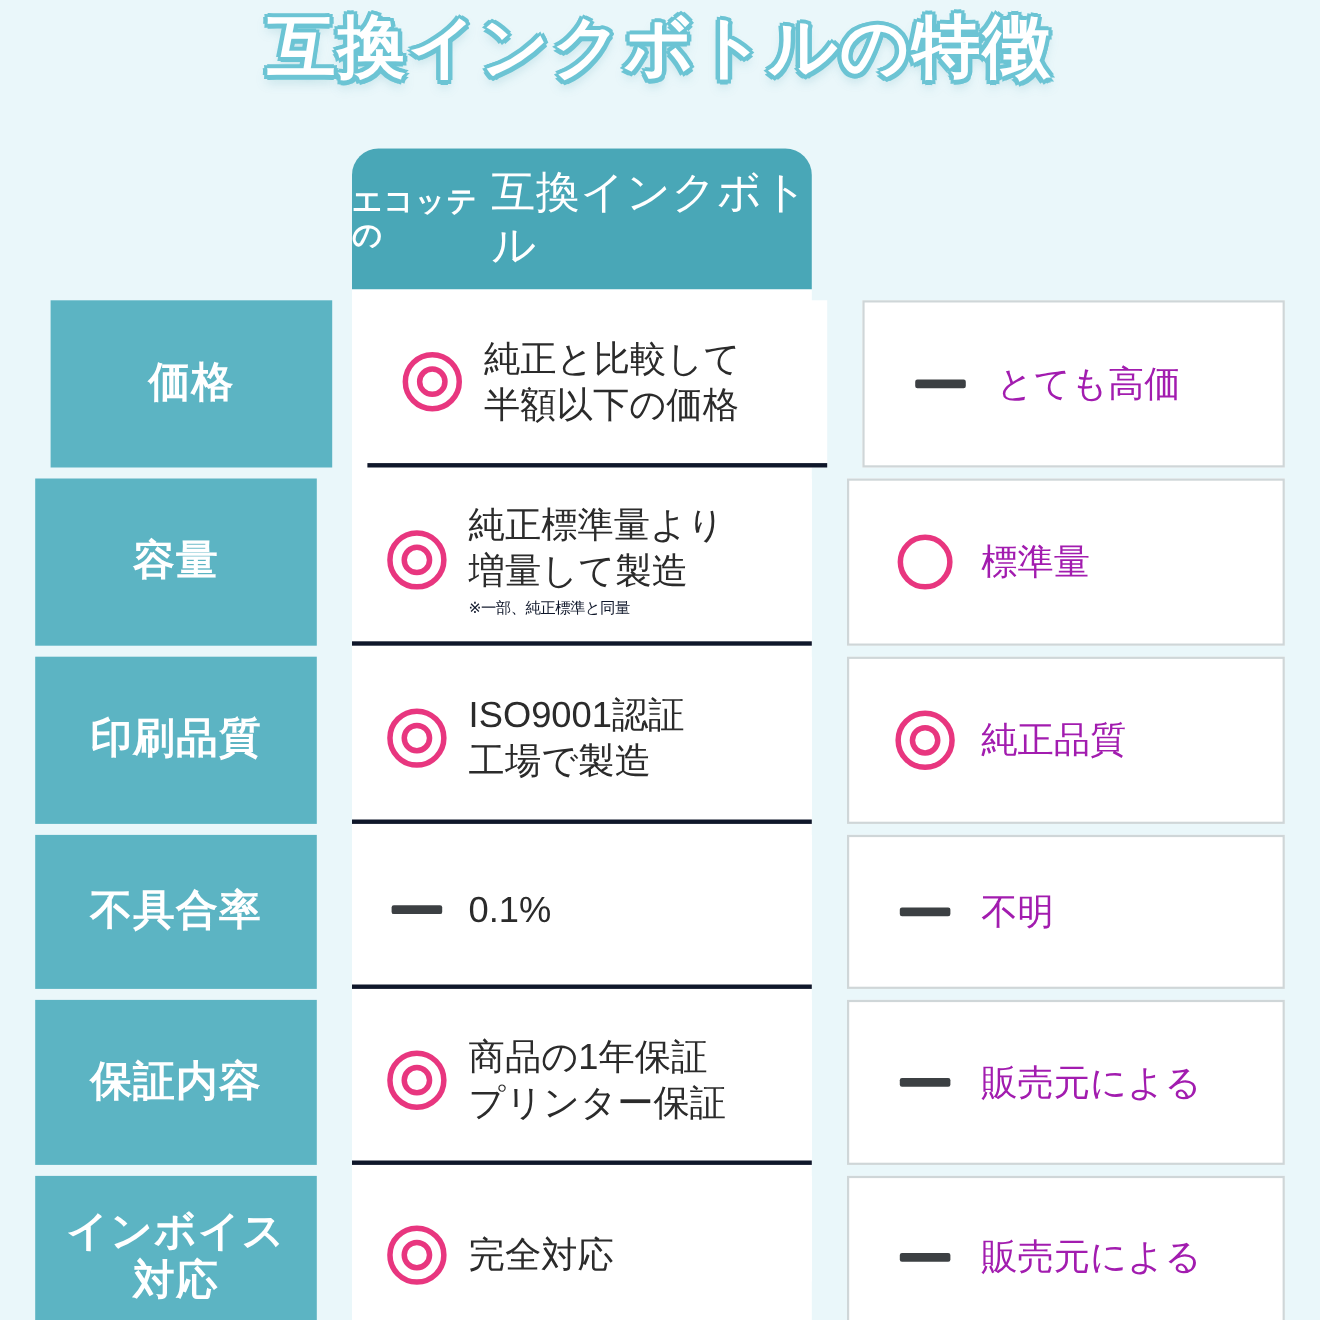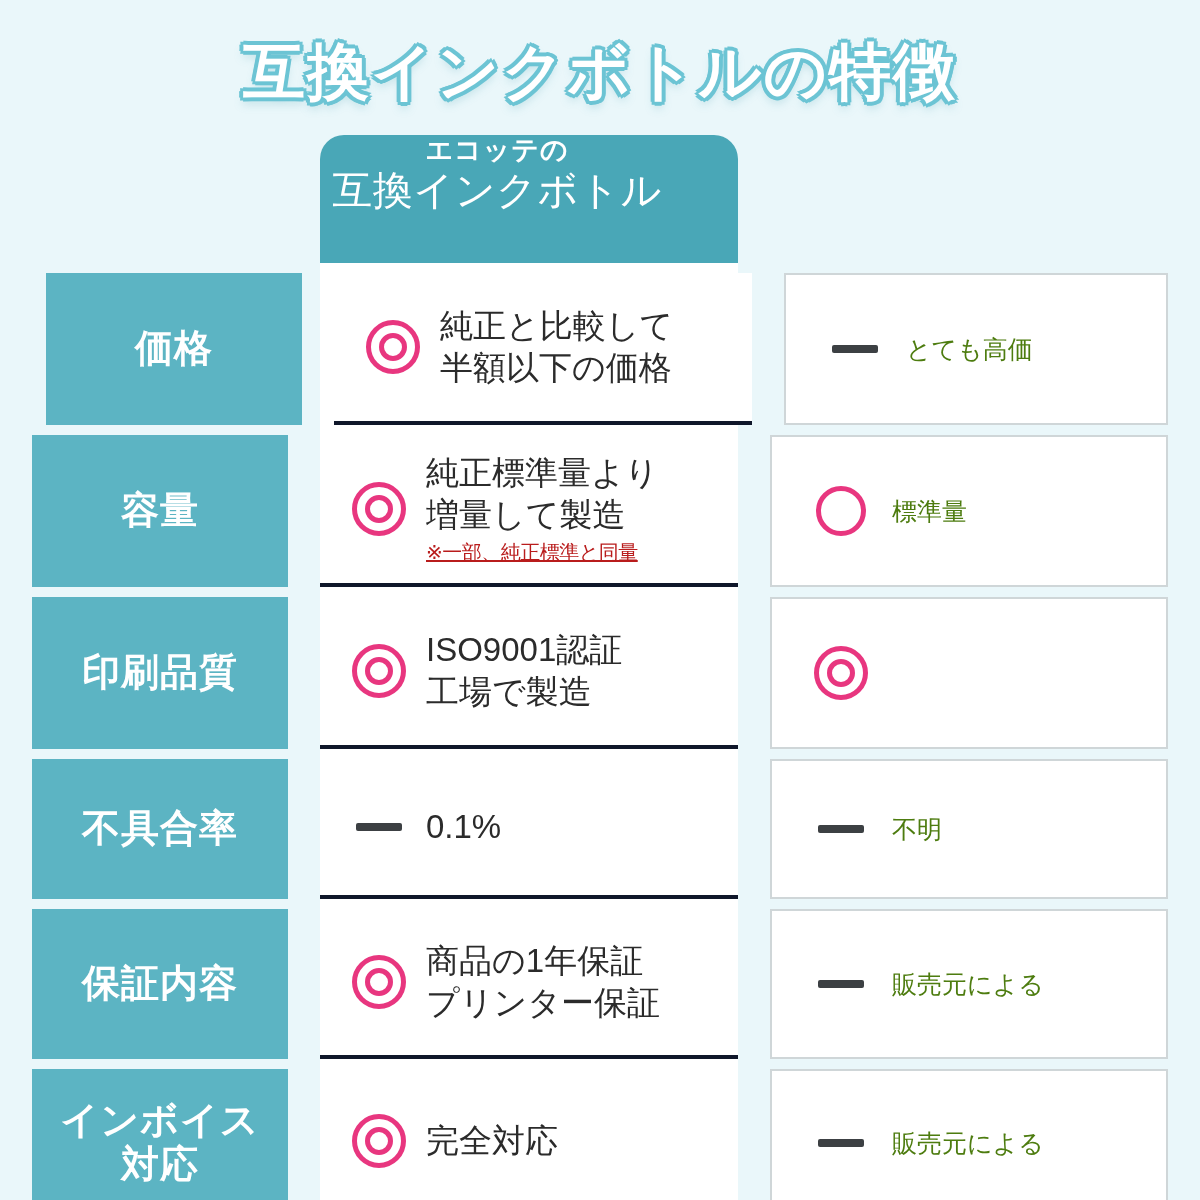--- a/index.html
+++ b/index.html
@@ -20,21 +20,21 @@
     box-sizing: border-box;
   }
 
   
   .title {
     text-align: center;
     font-size: 62px;
     font-weight: bold;
     color: #ffffff;
     letter-spacing: 2px;
-    padding-top: 38px;
+    padding-top: 10px;
     line-height: 1.1;
     text-shadow:
       -3px -3px 0 #6cc4d4, 3px -3px 0 #6cc4d4, -3px 3px 0 #6cc4d4, 3px 3px 0 #6cc4d4,
       -4px 0 0 #6cc4d4, 4px 0 0 #6cc4d4, 0 -4px 0 #6cc4d4, 0 4px 0 #6cc4d4,
       0 6px 10px rgba(90,170,185,0.35);
   }
 
   
   .table {
     position: absolute;
@@ -73,22 +73,23 @@
   .row-head {
     height: 128px;
   }
   .cell-head-spacer {
     width: 256px;
     flex: 0 0 256px;
   }
   .cell-head-eco {
     width: 418px;
     flex: 0 0 418px;
-    display: flex;
-    flex-direction: column;
+    margin-left: 32px;
+    display: flex;
+    flex-direction: row;
     align-items: center;
     justify-content: flex-start;
     color: #ffffff;
     background: transparent;
     position: relative;
     z-index: 3;
   }
   .eco-brand {
     font-size: 27px;
     font-weight: bold;
@@ -200,29 +201,28 @@
   }
 
   .cell-text {
     font-size: 33px;
     color: #2b2b2b;
     line-height: 1.28;
     padding-left: 14px;
   }
   .cell-text .note {
     display: block;
-    font-size: 20px;
-    color: #b91c1c;
+    font-size: 14px;
+    color: #0f172a;
     margin-top: 4px;
     letter-spacing: -0.5px;
-    text-decoration: underline;
   }
   .gen-text {
-    font-size: 25px;
-    color: #4d7c0f;
+    font-size: 33px;
+    color: #a21caf;
     padding-left: 18px;
     text-align: right;
   }
 
   .h1 { height: 152px; padding-left: 14px; }
   .h2 { height: 152px; }
   .h3 { height: 152px; }
   .h4 { height: 140px; }
   .h5 { height: 150px; }
   .h6 { height: 148px; }
@@ -294,20 +294,21 @@
           </div>
         <div class="cell-text">
           <span>ISO9001認証</span><br>
           <span>工場で製造</span>
         </div>
       </div>
       <div class="cell-gen">
         <div class="mark">
             <div class="mark-double"></div>
           </div>
+        <div class="gen-text">純正品質</div>
       </div>
     </div>
 
     <div class="row row-body h4">
       <div class="cell-label">不具合率</div>
       <div class="cell-eco">
         <div class="mark">
             <div class="mark-dash"></div>
           </div>
         <div class="cell-text">0.1%</div>

